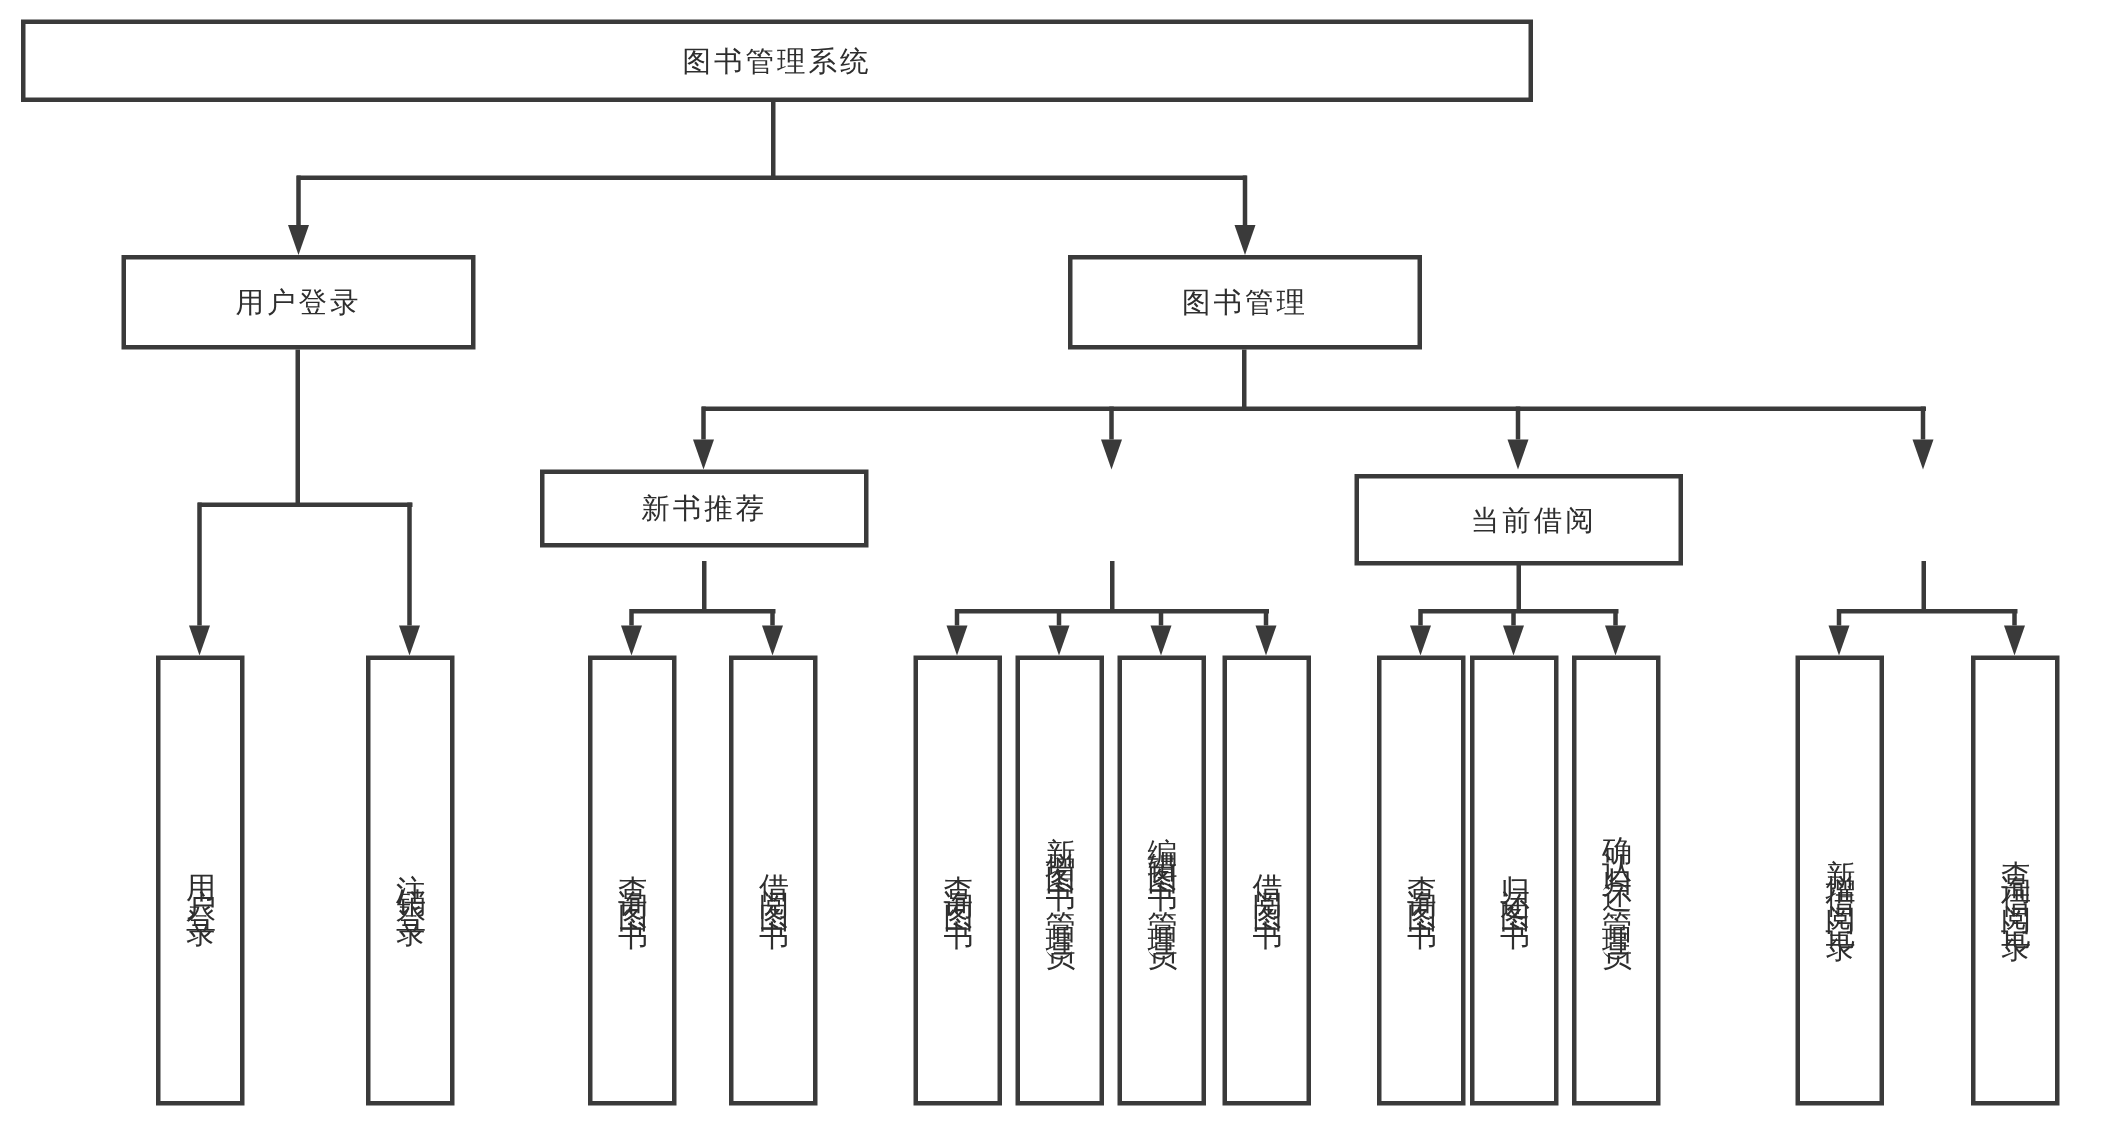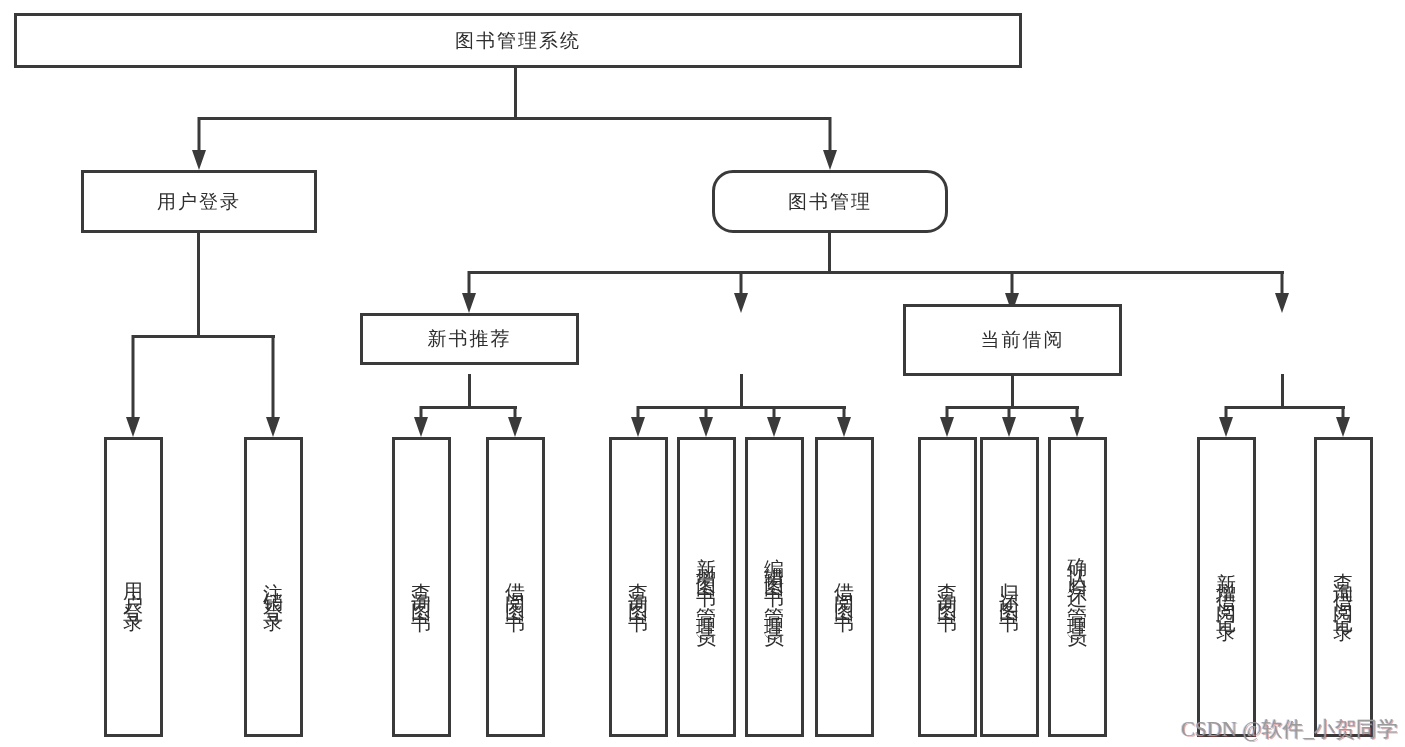--- a/index.html
+++ b/index.html
@@ -1,21 +1,21 @@
 <!DOCTYPE html>
 <html><head>
 <meta charset="utf-8">
 <style>
   html, body { margin: 0; padding: 0; background: #ffffff; }
   .canvas {
     position: relative;
     width: 1405px;
     height: 747px;
     background: #ffffff;
-    font-family: Liberation Serif, serif;
+    font-family: Liberation Sans, sans-serif;
     overflow: hidden;
   }
   .box {
     position: absolute;
     box-sizing: border-box;
     border: 3px solid #3a3a3a;
     background: #ffffff;
     display: flex;
     align-items: center;
     justify-content: center;
@@ -85,40 +85,40 @@
   </div>
 
   <div class="vline" style="left:514px; top:68px; height:50px;"></div>
   <div class="hline" style="left:198px; top:117px; width:633px;"></div>
   <div class="arrow" style="left:199px; top:117px; height:53px;"></div>
   <div class="arrow" style="left:830px; top:117px; height:53px;"></div>
 
   <div class="box" style="left:81px; top:170px; width:236px; height:63px;">
     <span class="h-label">用户登录</span>
   </div>
-  <div class="box" style="left:712px; top:170px; width:236px; height:63px;border-radius:21px;">
+  <div class="box" style="left:712px; top:170px; width:236px; height:63px;">
     <span class="h-label">图书管理</span>
   </div>
 
   <div class="vline" style="left:197px; top:233px; height:104px;"></div>
   <div class="hline" style="left:132px; top:335px; width:143px;"></div>
   <div class="arrow" style="left:133px; top:335px; height:102px;"></div>
   <div class="arrow" style="left:273px; top:335px; height:102px;"></div>
 
   <div class="vline" style="left:828px; top:233px; height:40px;"></div>
   <div class="hline" style="left:468px; top:271px; width:816px;"></div>
   <div class="arrow" style="left:469px; top:271px; height:42px;"></div>
   <div class="arrow" style="left:741px; top:271px; height:42px;"></div>
   <div class="arrow" style="left:1012px; top:271px; height:42px;"></div>
   <div class="arrow" style="left:1282px; top:271px; height:42px;"></div>
 
   <div class="box" style="left:360px; top:313px; width:219px; height:52px;">
     <span class="h-label">新书推荐</span>
   </div>
-  <div class="box" style="left:903px; top:304px; width:219px; height:72px;padding-left:20px;">
+  <div class="box" style="left:903px; top:316px; width:219px; height:61px;padding-left:20px;">
     <span class="h-label">当前借阅</span>
   </div>
 
   <div class="vline" style="left:468px; top:374px; height:34px;"></div>
   <div class="hline" style="left:420px; top:406px; width:97px;"></div>
   <div class="arrow" style="left:421px; top:406px; height:31px;"></div>
   <div class="arrow" style="left:515px; top:406px; height:31px;"></div>
 
   <div class="vline" style="left:740px; top:374px; height:34px;"></div>
   <div class="hline" style="left:637px; top:406px; width:209px;"></div>
@@ -171,15 +171,14 @@
   <div class="box leaf" style="left:1048px; top:437px; width:59px; height:300px;">
     <span class="v-label">确认归还（管理员）</span>
   </div>
   <div class="box leaf" style="left:1197px; top:437px; width:59px; height:300px;">
     <span class="v-label">新增借阅记录</span>
   </div>
   <div class="box leaf" style="left:1314px; top:437px; width:59px; height:300px;">
     <span class="v-label">查询借阅记录</span>
   </div>
 
-  <div class="watermark">CSDN @软件_小贺同学</div>
 
 </div>
 
 </body></html>

